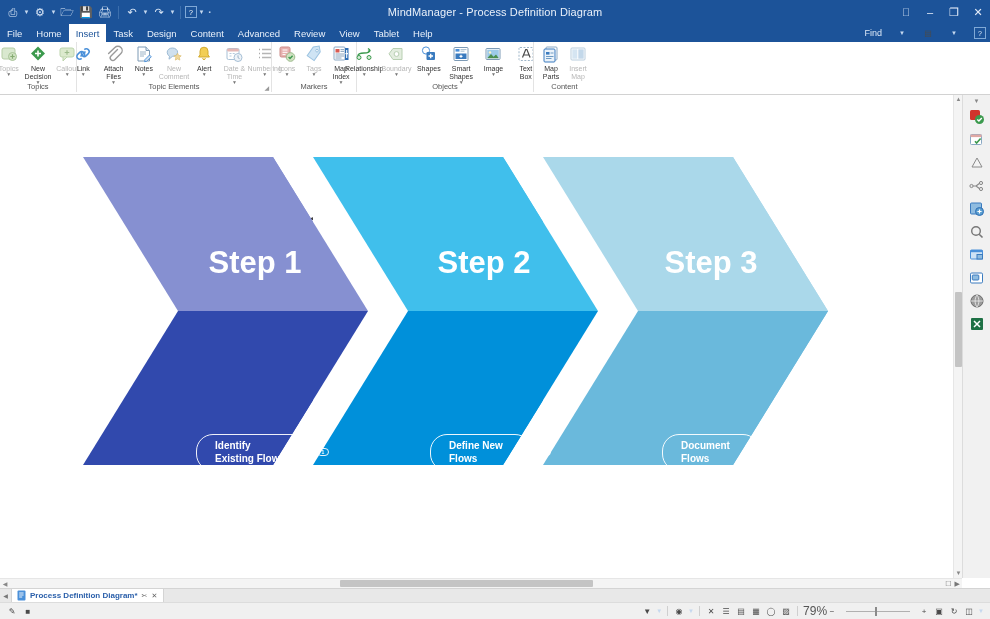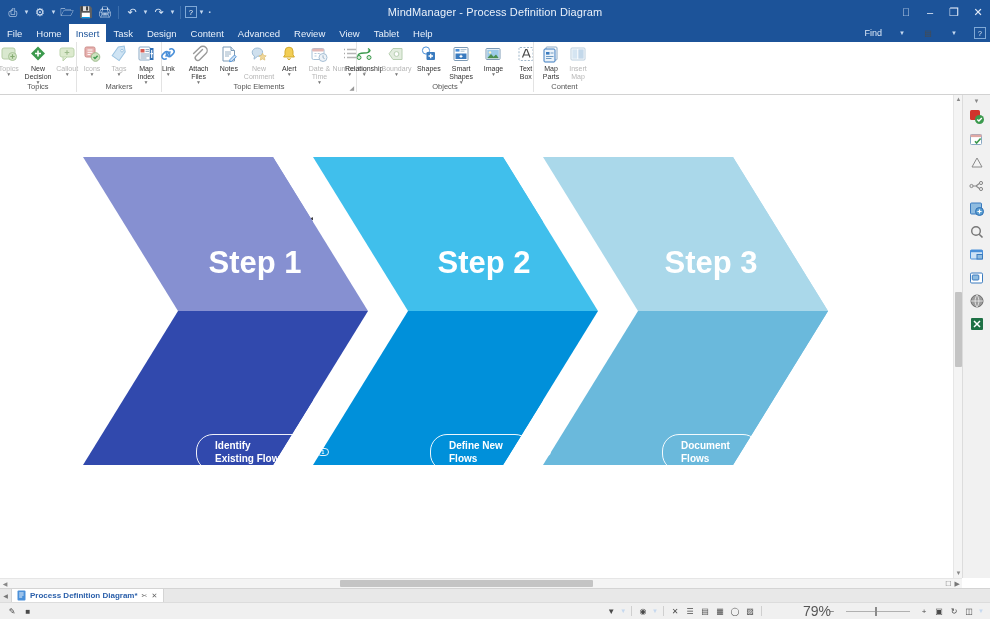--- a/index.html
+++ b/index.html
@@ -147,21 +147,21 @@
   .statusbar {
     position: absolute; left: 0; bottom: 0; width: 990px; height: 17px;
     background: #f0f0f0; border-top: 1px solid #dcdcdc;
     display: flex; align-items: center; justify-content: flex-end;
     padding-right: 6px; gap: 3px; font-size: 8px; color: #555;
   }
   .sb-ico { width: 12px; height: 12px; display:flex; align-items:center; justify-content:center; font-size:8px; color:#4a4a4a;}
   .sb-sep { width: 1px; height: 10px; background: #cfcfcf; margin: 0 2px;}
   .zoomtrack { width: 64px; height: 1px; background: #b0b0b0; position: relative; margin: 0 5px;}
   .zoomknob { position: absolute; left: 29px; top: -4px; width: 2px; height: 9px; background: #8a8a8a;}
-  .zoompct { font-size: 14px; color:#555; width: 20px; margin-left: 36px; }
+  .zoompct { font-size: 12px; color:#555; width: 20px; }
   .sb-left { position:absolute; left:6px; display:flex; gap:4px; align-items:center;}
 </style>
 </head>
 <body>
 
 <div id="app">
 
   <div class="titlebar">
     <div class="qat">
       <div class="qat-btn">⎙</div>
@@ -245,20 +245,104 @@
               <path d="M10 6.2v4.6M7.7 8.5h4.6" stroke="#9dbb8c" stroke-width="1.2"></path>
             </svg>
           </div>
           <div class="rlabel">Callout</div>
           <div class="rcaret">▼</div>
         </div>
       </div>
       <div class="gname">Topics</div>
     </div>
 
+    <div class="rgroup" style="width:195px">
+      <div class="ritems">
+        <div class="ritem">
+          <div class="ricon">
+            <svg width="20" height="20" viewBox="0 0 20 20">
+              <path d="M7.5 12.5 12.5 7.5" stroke="#4a90d9" stroke-width="1.6"></path>
+              <path d="M11.3 5.6a2.8 2.8 0 1 1 4 4l-2 2a2.8 2.8 0 0 1-4-4" stroke="#4a90d9" stroke-width="1.5" fill="none"></path>
+              <path d="M8.7 14.4a2.8 2.8 0 1 1-4-4l2-2a2.8 2.8 0 0 1 4 4" stroke="#4a90d9" stroke-width="1.5" fill="none"></path>
+            </svg>
+          </div>
+          <div class="rlabel">Link</div>
+          <div class="rcaret">▼</div>
+        </div>
+        <div class="ritem">
+          <div class="ricon">
+            <svg width="20" height="20" viewBox="0 0 20 20">
+              <path d="M13.5 5.5 7 12a2.6 2.6 0 0 0 3.7 3.7l6.2-6.2a4.2 4.2 0 0 0-6-6L4.6 9.6" stroke="#9a9a9a" stroke-width="1.4" fill="none" stroke-linecap="round"></path>
+            </svg>
+          </div>
+          <div class="rlabel">Attach
+Files</div>
+          <div class="rcaret">▼</div>
+        </div>
+        <div class="ritem">
+          <div class="ricon">
+            <svg width="20" height="20" viewBox="0 0 20 20">
+              <path d="M4 3h8l3.5 3.5V17H4Z" fill="#ffffff" stroke="#7d9ab5"></path>
+              <path d="M12 3v3.5h3.5" fill="#dce8f2" stroke="#7d9ab5"></path>
+              <path d="M6 8h6M6 10h6M6 12h4" stroke="#8fa9c0" stroke-width=".9"></path>
+              <path d="M11 15.5 15.5 11l1.8 1.8-4.5 4.5-2.2.4z" fill="#cfe0f0" stroke="#4a90d9" stroke-width=".9"></path>
+            </svg>
+          </div>
+          <div class="rlabel">Notes</div>
+          <div class="rcaret">▼</div>
+        </div>
+        <div class="ritem dim">
+          <div class="ricon">
+            <svg width="20" height="20" viewBox="0 0 20 20">
+              <path d="M3.2 8.2a5.2 4.2 0 1 1 5.2 4.2L5 15.2l.5-3A4.4 4.4 0 0 1 3.2 8.2Z" fill="#cfe0ee" stroke="#9dbbd4"></path>
+              <path d="M13.6 9.2l1.1 2.3 2.5.3-1.8 1.8.5 2.5-2.3-1.2-2.3 1.2.5-2.5-1.8-1.8 2.5-.3z" fill="#f0d79a" stroke="#ddbe72" stroke-width=".7"></path>
+            </svg>
+          </div>
+          <div class="rlabel">New
+Comment</div>
+        </div>
+        <div class="ritem">
+          <div class="ricon">
+            <svg width="20" height="20" viewBox="0 0 20 20">
+              <path d="M10 3.2a4 4 0 0 1 4 4v3.6l1.4 2.2H4.6L6 10.8V7.2a4 4 0 0 1 4-4Z" fill="#f2ce55" stroke="#d3aa2e"></path>
+              <path d="M8.4 14.4a1.7 1.7 0 0 0 3.2 0" fill="#f2ce55" stroke="#d3aa2e"></path>
+            </svg>
+          </div>
+          <div class="rlabel">Alert</div>
+          <div class="rcaret">▼</div>
+        </div>
+        <div class="ritem dim">
+          <div class="ricon">
+            <svg width="20" height="20" viewBox="0 0 20 20">
+              <rect x="3" y="4.5" width="12" height="11" rx="1.5" fill="#ffffff" stroke="#a7c0d6"></rect>
+              <rect x="3" y="4.5" width="12" height="3" rx="1.5" fill="#e3b7b5"></rect>
+              <path d="M5.5 9.5h2M8.7 9.5h2M5.5 12h2" stroke="#b7cadb" stroke-width="1.2"></path>
+              <circle cx="14" cy="13.5" r="4" fill="#eef3f8" stroke="#a7c0d6"></circle>
+              <path d="M14 11.3v2.4l1.6 1" stroke="#8fa9c0" stroke-width=".9" fill="none"></path>
+            </svg>
+          </div>
+          <div class="rlabel">Date &amp;
+Time</div>
+          <div class="rcaret">▼</div>
+        </div>
+        <div class="ritem dim">
+          <div class="ricon">
+            <svg width="20" height="20" viewBox="0 0 20 20">
+              <path d="M4 5.5h1M4 9.5h1M4 13.5h1" stroke="#aaaaaa" stroke-width="1.4"></path>
+              <path d="M7 5.5h9M7 9.5h9M7 13.5h9" stroke="#b5b5b5" stroke-width="1.4"></path>
+            </svg>
+          </div>
+          <div class="rlabel">Numbering</div>
+          <div class="rcaret">▼</div>
+        </div>
+      </div>
+      <div class="gname">Topic Elements</div>
+      <div class="glaunch">◢</div>
+    </div>
+
     <div class="rgroup" style="width:85px">
       <div class="ritems">
         <div class="ritem dim">
           <div class="ricon">
             <svg width="20" height="20" viewBox="0 0 20 20">
               <rect x="3" y="3" width="10" height="10" rx="1.5" fill="#e6b0ae" stroke="#cc8c89"></rect>
               <path d="M5.5 6h5M5.5 8.3h5M5.5 10.6h3" stroke="#ffffff" stroke-width="1"></path>
               <circle cx="13.5" cy="13" r="4.3" fill="#cfe2c1" stroke="#9dbb8c"></circle>
               <path d="M11.6 13l1.4 1.5 2.6-2.8" stroke="#3c9a4e" stroke-width="1.4" fill="none"></path>
             </svg>
@@ -285,104 +369,20 @@
               <rect x="14" y="4" width="3.5" height="12" fill="#2f6fb5"></rect>
               <path d="M15.7 6v8M14.4 9.6h2.6" stroke="#ffffff" stroke-width="1.1"></path>
             </svg>
           </div>
           <div class="rlabel">Map
 Index</div>
           <div class="rcaret">▼</div>
         </div>
       </div>
       <div class="gname">Markers</div>
-    </div>
-
-    <div class="rgroup" style="width:195px">
-      <div class="ritems">
-        <div class="ritem">
-          <div class="ricon">
-            <svg width="20" height="20" viewBox="0 0 20 20">
-              <path d="M7.5 12.5 12.5 7.5" stroke="#4a90d9" stroke-width="1.6"></path>
-              <path d="M11.3 5.6a2.8 2.8 0 1 1 4 4l-2 2a2.8 2.8 0 0 1-4-4" stroke="#4a90d9" stroke-width="1.5" fill="none"></path>
-              <path d="M8.7 14.4a2.8 2.8 0 1 1-4-4l2-2a2.8 2.8 0 0 1 4 4" stroke="#4a90d9" stroke-width="1.5" fill="none"></path>
-            </svg>
-          </div>
-          <div class="rlabel">Link</div>
-          <div class="rcaret">▼</div>
-        </div>
-        <div class="ritem">
-          <div class="ricon">
-            <svg width="20" height="20" viewBox="0 0 20 20">
-              <path d="M13.5 5.5 7 12a2.6 2.6 0 0 0 3.7 3.7l6.2-6.2a4.2 4.2 0 0 0-6-6L4.6 9.6" stroke="#9a9a9a" stroke-width="1.4" fill="none" stroke-linecap="round"></path>
-            </svg>
-          </div>
-          <div class="rlabel">Attach
-Files</div>
-          <div class="rcaret">▼</div>
-        </div>
-        <div class="ritem">
-          <div class="ricon">
-            <svg width="20" height="20" viewBox="0 0 20 20">
-              <path d="M4 3h8l3.5 3.5V17H4Z" fill="#ffffff" stroke="#7d9ab5"></path>
-              <path d="M12 3v3.5h3.5" fill="#dce8f2" stroke="#7d9ab5"></path>
-              <path d="M6 8h6M6 10h6M6 12h4" stroke="#8fa9c0" stroke-width=".9"></path>
-              <path d="M11 15.5 15.5 11l1.8 1.8-4.5 4.5-2.2.4z" fill="#cfe0f0" stroke="#4a90d9" stroke-width=".9"></path>
-            </svg>
-          </div>
-          <div class="rlabel">Notes</div>
-          <div class="rcaret">▼</div>
-        </div>
-        <div class="ritem dim">
-          <div class="ricon">
-            <svg width="20" height="20" viewBox="0 0 20 20">
-              <path d="M3.2 8.2a5.2 4.2 0 1 1 5.2 4.2L5 15.2l.5-3A4.4 4.4 0 0 1 3.2 8.2Z" fill="#cfe0ee" stroke="#9dbbd4"></path>
-              <path d="M13.6 9.2l1.1 2.3 2.5.3-1.8 1.8.5 2.5-2.3-1.2-2.3 1.2.5-2.5-1.8-1.8 2.5-.3z" fill="#f0d79a" stroke="#ddbe72" stroke-width=".7"></path>
-            </svg>
-          </div>
-          <div class="rlabel">New
-Comment</div>
-        </div>
-        <div class="ritem">
-          <div class="ricon">
-            <svg width="20" height="20" viewBox="0 0 20 20">
-              <path d="M10 3.2a4 4 0 0 1 4 4v3.6l1.4 2.2H4.6L6 10.8V7.2a4 4 0 0 1 4-4Z" fill="#f2ce55" stroke="#d3aa2e"></path>
-              <path d="M8.4 14.4a1.7 1.7 0 0 0 3.2 0" fill="#f2ce55" stroke="#d3aa2e"></path>
-            </svg>
-          </div>
-          <div class="rlabel">Alert</div>
-          <div class="rcaret">▼</div>
-        </div>
-        <div class="ritem dim">
-          <div class="ricon">
-            <svg width="20" height="20" viewBox="0 0 20 20">
-              <rect x="3" y="4.5" width="12" height="11" rx="1.5" fill="#ffffff" stroke="#a7c0d6"></rect>
-              <rect x="3" y="4.5" width="12" height="3" rx="1.5" fill="#e3b7b5"></rect>
-              <path d="M5.5 9.5h2M8.7 9.5h2M5.5 12h2" stroke="#b7cadb" stroke-width="1.2"></path>
-              <circle cx="14" cy="13.5" r="4" fill="#eef3f8" stroke="#a7c0d6"></circle>
-              <path d="M14 11.3v2.4l1.6 1" stroke="#8fa9c0" stroke-width=".9" fill="none"></path>
-            </svg>
-          </div>
-          <div class="rlabel">Date &amp;
-Time</div>
-          <div class="rcaret">▼</div>
-        </div>
-        <div class="ritem dim">
-          <div class="ricon">
-            <svg width="20" height="20" viewBox="0 0 20 20">
-              <path d="M4 5.5h1M4 9.5h1M4 13.5h1" stroke="#aaaaaa" stroke-width="1.4"></path>
-              <path d="M7 5.5h9M7 9.5h9M7 13.5h9" stroke="#b5b5b5" stroke-width="1.4"></path>
-            </svg>
-          </div>
-          <div class="rlabel">Numbering</div>
-          <div class="rcaret">▼</div>
-        </div>
-      </div>
-      <div class="gname">Topic Elements</div>
-      <div class="glaunch">◢</div>
     </div>
 
     <div class="rgroup" style="width:177px">
       <div class="ritems">
         <div class="ritem">
           <div class="ricon">
             <svg width="20" height="20" viewBox="0 0 20 20">
               <path d="M4 12c0-3 3-3 6-3s6 0 6-3" stroke="#3c9a4e" stroke-width="1.4" fill="none"></path>
               <path d="M16 6l-2-1.6M16 6l-2 1.6" stroke="#3c9a4e" stroke-width="1.3" fill="none"></path>
               <circle cx="5" cy="13.5" r="2" fill="#d7ecd9" stroke="#3c9a4e"></circle>

